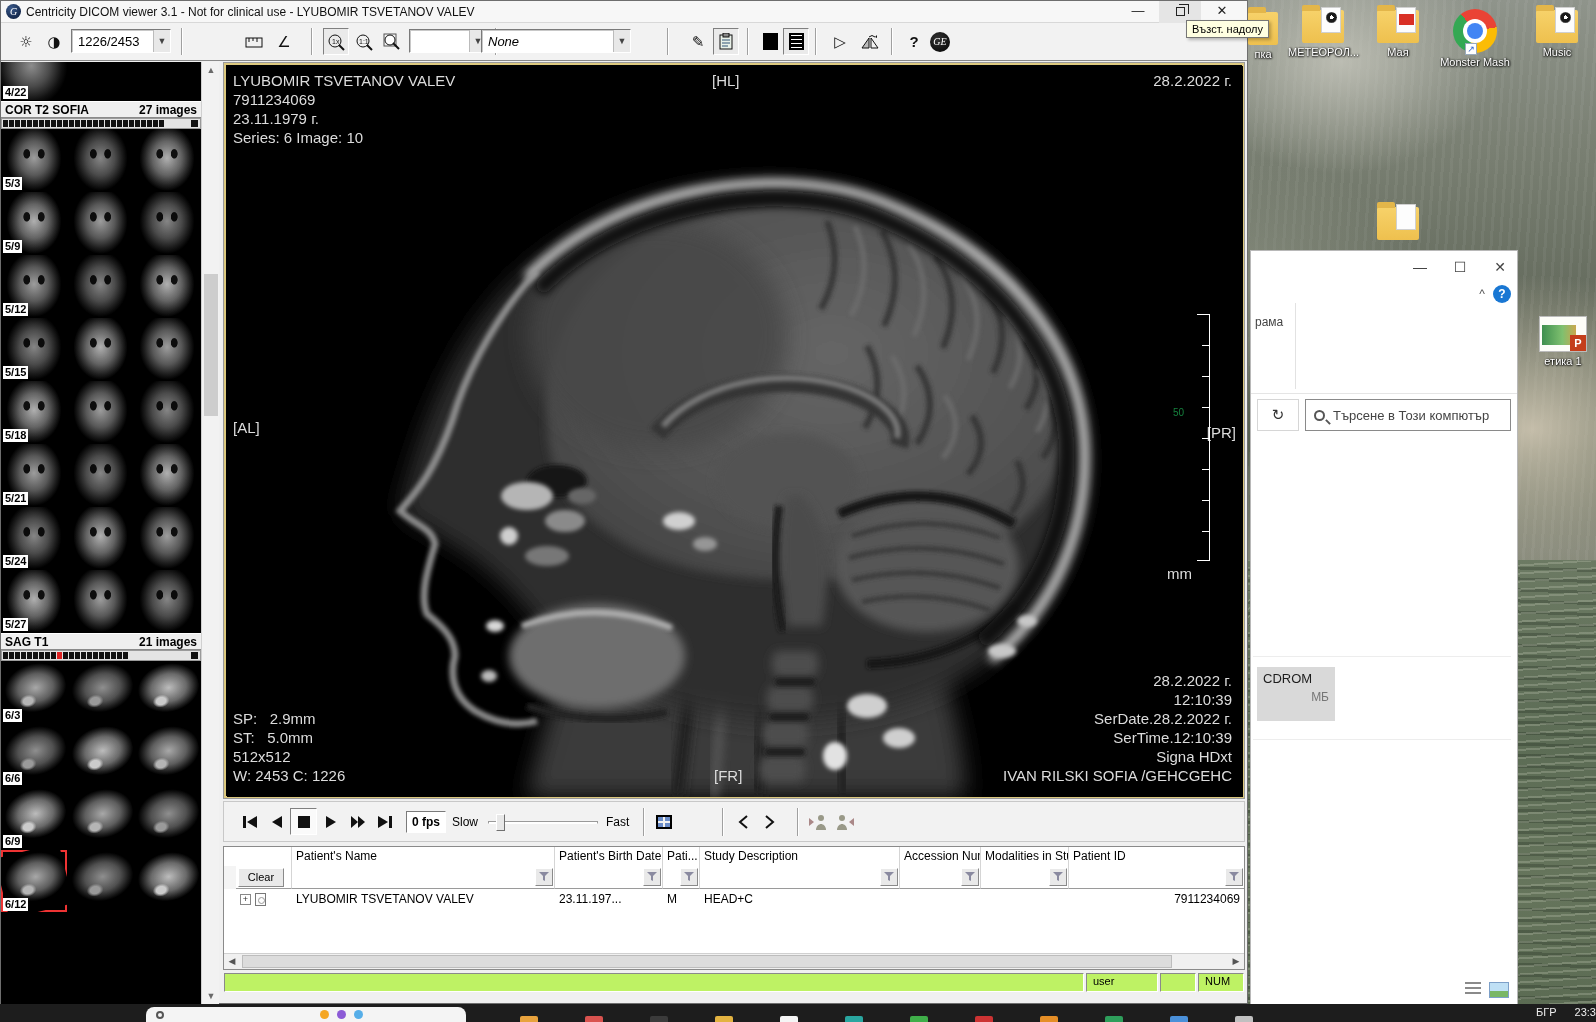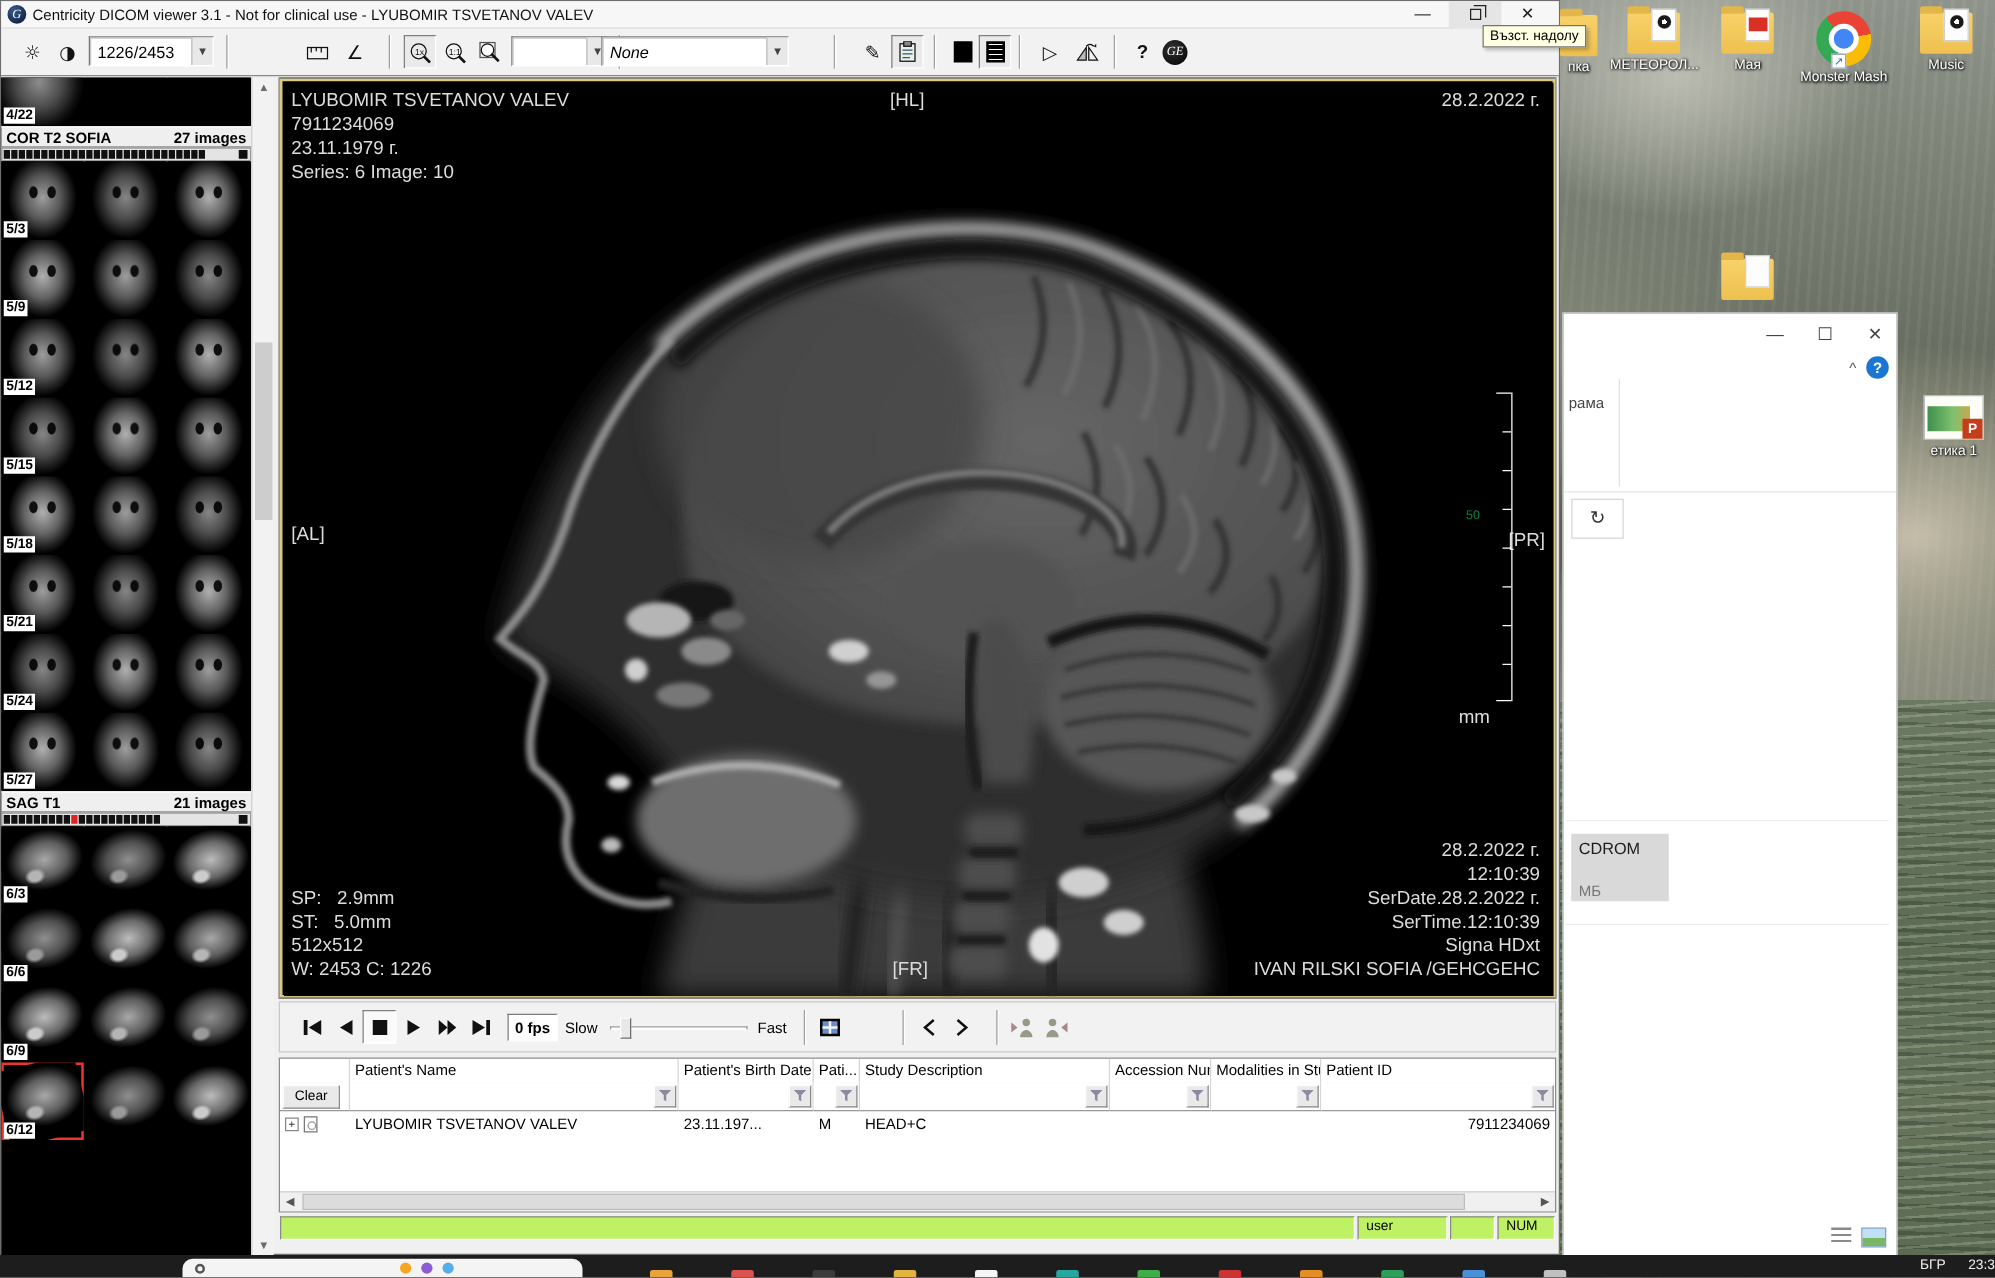--- a/index.html
+++ b/index.html
@@ -52,21 +52,21 @@
   .exp-ribbon-div { position:absolute; left:44px; top:52px; width:1px; height:86px; background:#e2e2e2; }
   .exp-ribbon-bottom { position:absolute; left:0; top:142px; width:100%; height:1px; background:#e5e5e5; }
   .exp-refresh { position:absolute; left:6px; top:148px; width:42px; height:32px; border:1px solid #d6d6d6; color:#333; font-size:15px; text-align:center; line-height:30px; }
   .exp-search { position:absolute; left:54px; top:148px; width:206px; height:32px; border:1px solid #8a8a8a; display:flex; align-items:center; gap:8px; padding:0 8px; }
   .exp-search .mag { width:11px; height:11px; border:2px solid #555; border-radius:50%; position:relative; flex:none; }
   .exp-search .mag::after { content:""; position:absolute; left:9px; top:9px; width:6px; height:2px; background:#555; transform:rotate(45deg); }
   .exp-search .ph { font-size:13px; color:#444; white-space:nowrap; overflow:hidden; }
   .exp-div { position:absolute; left:2px; width:258px; height:1px; background:#ededed; }
   .exp-item { position:absolute; left:6px; top:416px; width:78px; height:54px; background:#d9d9d9; padding:4px 6px; }
   .exp-item .t1 { font-size:13px; color:#1d1d1d; }
-  .exp-item .t2 { font-size:12px; color:#767676; margin-top:20px; }
+  .exp-item .t2 { font-size:12px; color:#767676; margin-top:4px;text-align:right; }
   .exp-views { position:absolute; right:8px; bottom:6px; display:flex; gap:8px; }
   .view-ic1 { width:16px; height:14px; background:repeating-linear-gradient(180deg,#8a8a8a 0 2px,transparent 2px 5px); }
   .view-ic2 { width:20px; height:16px; border:1px solid #7da0c8; background:linear-gradient(180deg,#bfe0f5 0 55%,#79b765 55%); }
 
   
   .tooltip { position:absolute; left:1186px; top:20px; background:#ffffe1; border:1px solid #767676; font-size:11px; color:#000; padding:2px 5px; box-shadow:2px 2px 3px rgba(0,0,0,.25); z-index:60; white-space:nowrap; }
 
   
   .dicom { position:absolute; left:0; top:0; width:1248px; height:1004px; background:#f0f0f0; border:1px solid #6e6e6e; z-index:10; }
   .titlebar { position:relative; height:22px; background:#f7f7f7; border-bottom:1px solid #d8d8d8; display:flex; align-items:center; padding-left:5px; }
@@ -150,21 +150,21 @@
   .grid-ic::after { content:""; position:absolute; inset:2px; background:
       linear-gradient(#f2f2f2,#f2f2f2) 50% 0/2px 100% no-repeat,
       linear-gradient(#f2f2f2,#f2f2f2) 0 50%/100% 2px no-repeat, #6a8cc8; }
 
   
   .cdpanel { position:absolute; left:222px; top:845px; width:1022px; height:124px; background:#fff; border:1px solid #8a8a8a; }
   .cd-head { height:23px; background:#9cb3cc; display:flex; align-items:center; position:relative; }
   .cd-green { width:15px; height:15px; background:#21a447; border:1px solid #0c5c26; margin-left:5px; }
   .cd-title { position:absolute; left:0; right:0; text-align:center; font-size:12px; color:#000; }
   .cd-count { position:absolute; right:8px; font-size:12px; color:#000; }
-  .tgrid { display:grid; grid-template-columns:56px 263px 108px 37px 200px 81px 88px 1fr; }
+  .tgrid { display:grid; grid-template-columns:56px 263px 108px 37px 200px 81px 88px 1fr;padding-left:12px; }
   .th { font-size:12px; color:#000; padding:2px 4px; border-right:1px solid #d5d5d5; height:19px; overflow:hidden; white-space:nowrap; }
   .frow { background:#f4f4f4; }
   .fcell { position:relative; height:23px; border-right:1px solid #d5d5d5; background:#fff; border-bottom:1px solid #9a9a9a; }
   .fcell .funnel { position:absolute; right:1px; top:2px; width:18px; height:18px; background:#e9e9e9; border:1px solid; border-color:#fff #8a8a8a #8a8a8a #fff; display:flex; align-items:center; justify-content:center; }
   .clear-btn { margin:2px; height:19px; width:46px; background:#e9e9e9; border:1px solid; border-color:#fff #8a8a8a #8a8a8a #fff; font-size:11px; text-align:center; line-height:17px; }
   .drow .td { font-size:12px; color:#000; padding:3px 4px; height:20px; white-space:nowrap; overflow:hidden; }
   .expander { display:inline-block; width:11px; height:11px; border:1px solid #888; font-size:9px; line-height:9px; text-align:center; color:#333; background:#fff; vertical-align:middle; }
   .disc-ic { display:inline-block; width:11px; height:13px; border:1px solid #777; background:#fdfdfd; position:relative; vertical-align:middle; margin-left:4px; }
   .disc-ic::after { content:""; position:absolute; left:2px; top:3px; width:5px; height:5px; border:1px solid #999; border-radius:50%; }
   .hscroll { position:absolute; left:0; bottom:0; width:100%; height:16px; background:#f0f0f0; border-top:1px solid #d0d0d0; }
@@ -243,20 +243,24 @@
       <span>—</span>
       <span>☐</span>
       <span>✕</span>
     </div>
     <div class="exp-chev">^</div>
     <div class="exp-help">?</div>
     <div class="exp-ribbon-frag">рама</div>
     <div class="exp-ribbon-div"></div>
     <div class="exp-ribbon-bottom"></div>
     <div class="exp-refresh">↻</div>
+    <div class="exp-search">
+      <span class="mag"></span>
+      <span class="ph">Търсене в Този компютър</span>
+    </div>
     <div class="exp-div" style="top:405px;"></div>
     <div class="exp-item">
       <div class="t1">CDROM</div>
       <div class="t2">МБ</div>
     </div>
     <div class="exp-div" style="top:488px;"></div>
     <div class="exp-views">
       <div class="view-ic1"></div>
       <div class="view-ic2"></div>
     </div>

